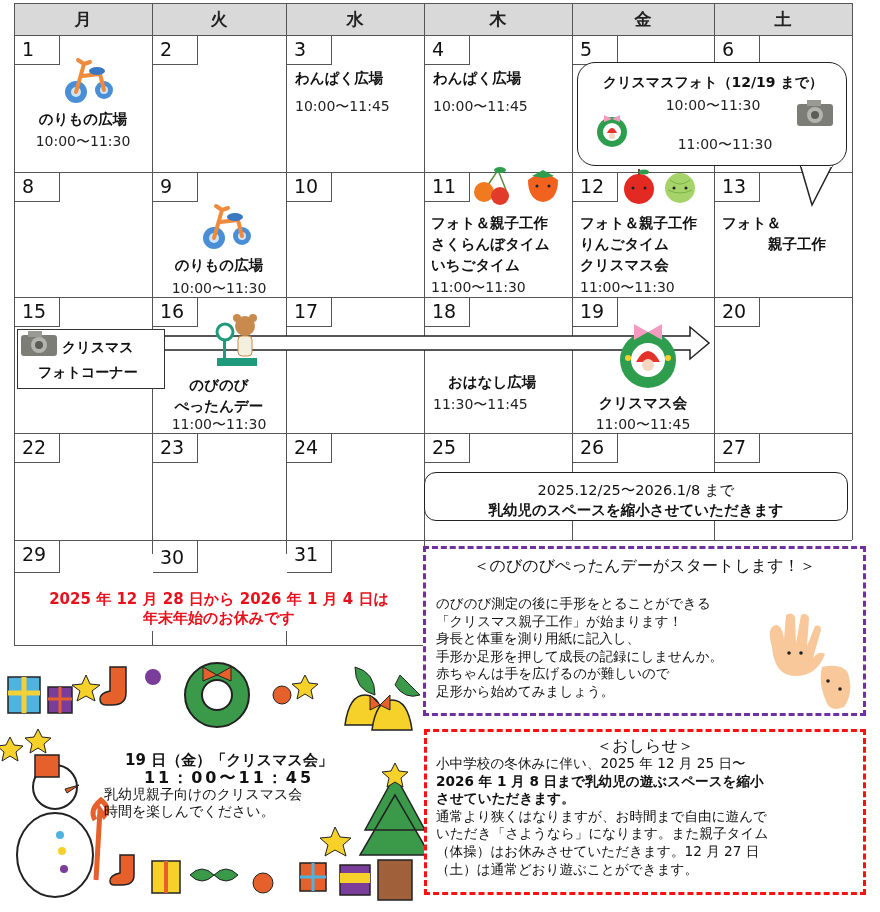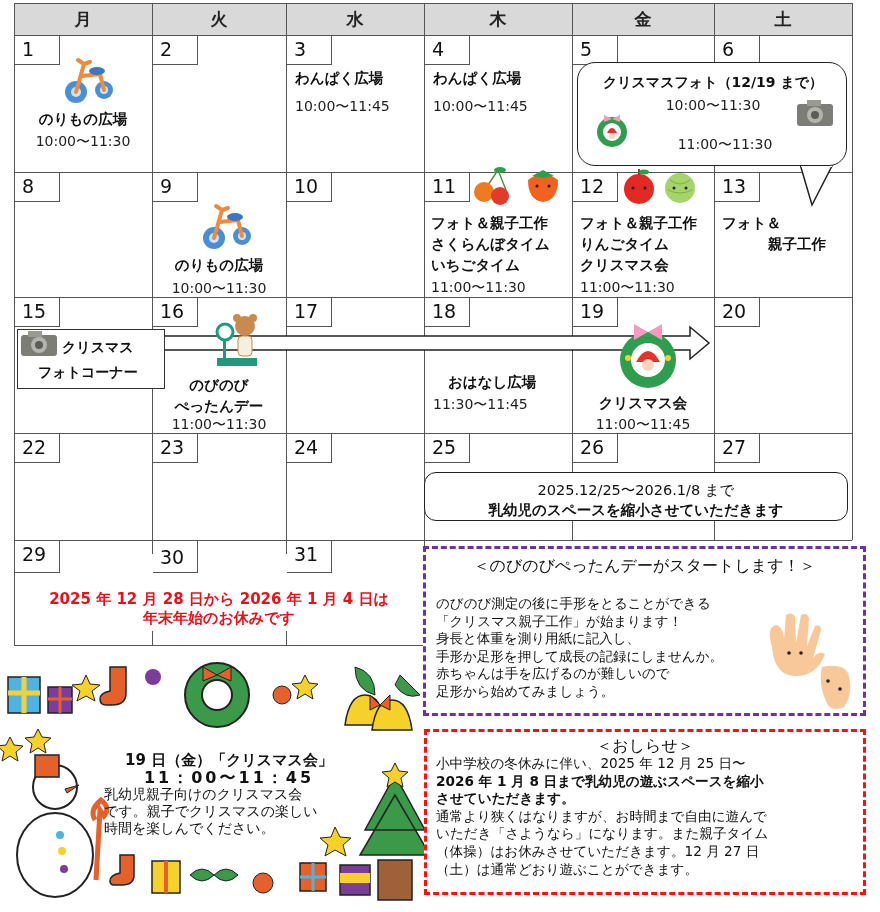--- a/index.html
+++ b/index.html
@@ -274,21 +274,20 @@
   <path d="M395 120 L365 175 H425 Z M395 140 L360 200 H430 Z" fill="#3a9a4a" stroke="#222" stroke-width="1.5"></path>
   <rect x="378" y="205" width="34" height="40" fill="#a0603a" stroke="#222" stroke-width="1.5"></rect>
   <path d="M395 108 l4 8 9 1 -7 6 2 9 -8 -5 -8 5 2 -9 -7 -6 9 -1z" fill="#f6d12a" stroke="#222"></path>
   <path d="M335 172 l5 10 11 1 -8 7 3 11 -11 -6 -10 6 3 -11 -8 -7 11 -1z" fill="#f6d12a" stroke="#222"></path>
 </svg>
 
 <div class="xmas-text">
   <div style="text-align:center;font-size:15px;font-weight:bold;">19 日（金）「クリスマス会」</div>
   <div style="text-align:center;font-size:16px;letter-spacing:3px;font-weight:bold;">11：00〜11：45</div>
   <div>乳幼児親子向けのクリスマス会</div>
-  <div>です。親子でクリスマスの楽しい</div>
   <div>時間を楽しんでください。</div>
 </div>
 
 <div class="purple-box">
   <div class="abs c" style="left:0;top:7px;width:437px;font-size:16px;">＜のびのびぺったんデーがスタートします！＞</div>
   <div class="abs" style="left:10px;top:46px;font-size:13.5px;line-height:17.5px;">
     <div>のびのび測定の後に手形をとることができる</div>
     <div>「クリスマス親子工作」が始まります！</div>
     <div>身長と体重を測り用紙に記入し、</div>
     <div>手形か足形を押して成長の記録にしませんか。</div>

